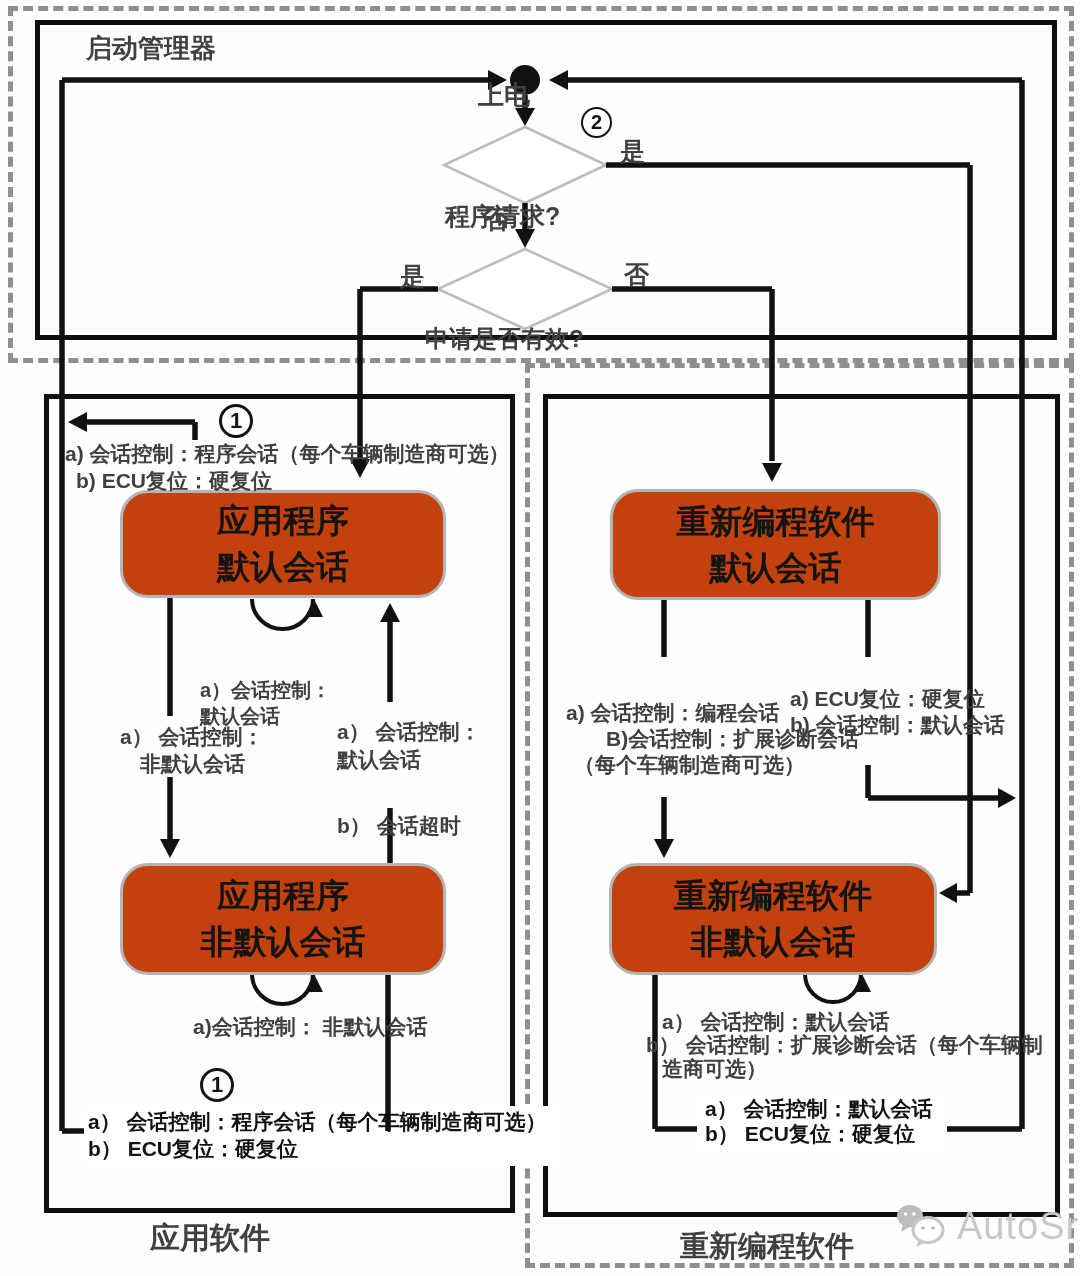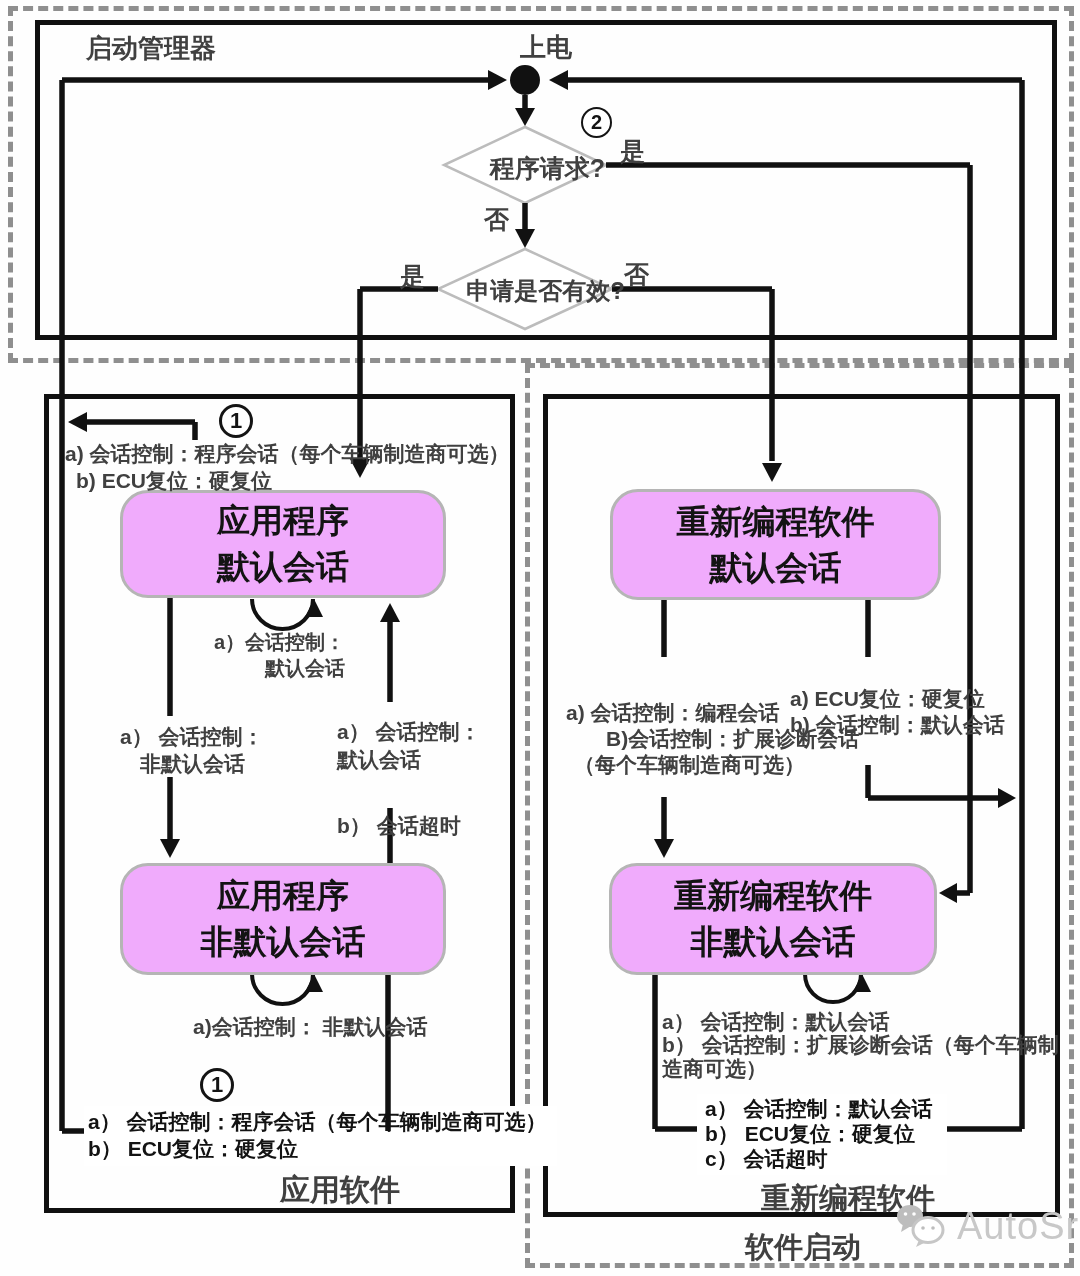--- a/index.html
+++ b/index.html
@@ -6,23 +6,23 @@
   body {
     width:1080px; height:1276px; position:relative; overflow:hidden;
     background:#fefefe; color:#111;
     font-family:"Liberation Sans","DejaVu Sans",sans-serif;
   }
   * { box-sizing:border-box; }
   svg.layer { position:absolute; left:0; top:0; }
   .container-solid { position:absolute; border:5px solid #101010; background:transparent; }
   .container-dashed { position:absolute; border:5px dashed #8f8f8f; background:transparent; }
   .lbl { position:absolute; font-weight:700; color:#404040; white-space:nowrap; }
-  .ctr { text-align:right; }
+  .ctr { text-align:left;margin-top:48px; }
   .statebox {
-    position:absolute; background:#f0abfc; border:3px solid #b5b5b5; border-radius:28px;
+    position:absolute; background:#c2410c; border:3px solid #b5b5b5; border-radius:28px;
     display:flex; flex-direction:column; align-items:center; justify-content:center;
     font-weight:700; font-size:33px; line-height:46px; color:#131313;
   }
   .badge {
     position:absolute; border:3px solid #141414; border-radius:50%; background:#fff;
     display:flex; align-items:center; justify-content:center; font-weight:700; color:#141414;
   }
   .anno-white { position:absolute; background:#fff; font-weight:700; color:#131313; white-space:nowrap; }
   .watermark { position:absolute; display:flex; align-items:center; gap:8px; }
   .watermark .wm-text { font-size:38px; font-weight:400; color:#c8c8c8; letter-spacing:1px; }
@@ -44,21 +44,20 @@
   </g>
 </svg>
 
 <div class="anno-white" style="left:84px; top:1106px; padding:2px 10px 4px 4px; font-size:21px; line-height:27px;">
   <div>a）  会话控制：程序会话（每个车辆制造商可选）</div>
   <div>b）  ECU复位：硬复位</div>
 </div>
 <div class="anno-white" style="left:697px; top:1094px; padding:2px 14px 4px 8px; font-size:21px; line-height:25px;">
   <div>a）  会话控制：默认会话</div>
   <div>b）  ECU复位：硬复位</div>
-  <div>c）  会话超时</div>
 </div>
 
 <svg class="layer" width="1080" height="1276" viewBox="0 0 1080 1276">
 
   <polygon points="525,127 606,165 525,203 444,165" fill="#ffffff" stroke="#bcbcbc" stroke-width="2.5"></polygon>
   <polygon points="525,249 612,289 525,329 438,289" fill="#ffffff" stroke="#bcbcbc" stroke-width="2.5"></polygon>
 
   <g stroke="#111111" stroke-width="5.5" fill="none" stroke-linejoin="miter">
     <path d="M62 80 V1131"></path>
     <path d="M62 80 H489"></path>
@@ -158,21 +157,21 @@
 <div class="lbl ctr" style="left:150px; top:1170px; width:250px; font-size:30px;">应用软件</div>
 
 <div class="lbl" style="left:566px; top:699px; font-size:21px;text-align:right;">a) 会话控制：编程会话</div>
 <div class="lbl" style="left:566px; top:725px; font-size:21px;margin-left:40px;">B)会话控制：扩展诊断会话</div>
 <div class="lbl" style="left:574px; top:751px; font-size:21px;">（每个车辆制造商可选）</div>
 
 <div class="lbl" style="left:790px; top:685px; font-size:21px;">a) ECU复位：硬复位</div>
 <div class="lbl" style="left:790px; top:711px; font-size:21px;">b) 会话控制：默认会话</div>
 
 <div class="lbl" style="left:662px; top:1008px; font-size:21px;">a）  会话控制：默认会话</div>
-<div class="lbl" style="left:662px; top:1031px; font-size:21px;">b）  会话控制：扩展诊断会话（每个车辆制</div>
+<div class="lbl" style="left:646px; top:1031px; font-size:21px;">b）  会话控制：扩展诊断会话（每个车辆制</div>
 <div class="lbl" style="left:662px; top:1055px; font-size:21px;">造商可选）</div>
 
 <div class="lbl ctr" style="left:680px; top:1179px; width:255px; font-size:29px;">重新编程软件</div>
 <div class="lbl ctr" style="left:646px; top:1228px; width:215px; font-size:29px;">软件启动</div>
 
 <div class="watermark" style="left:893px; top:1202px;">
   <svg width="56" height="48" viewBox="0 0 56 48">
     <ellipse cx="17" cy="14" rx="13" ry="11" fill="#bdbdbd"></ellipse>
     <polygon points="10,22 8,30 18,24" fill="#bdbdbd"></polygon>
     <circle cx="12.5" cy="12" r="1.8" fill="#ffffff"></circle>

